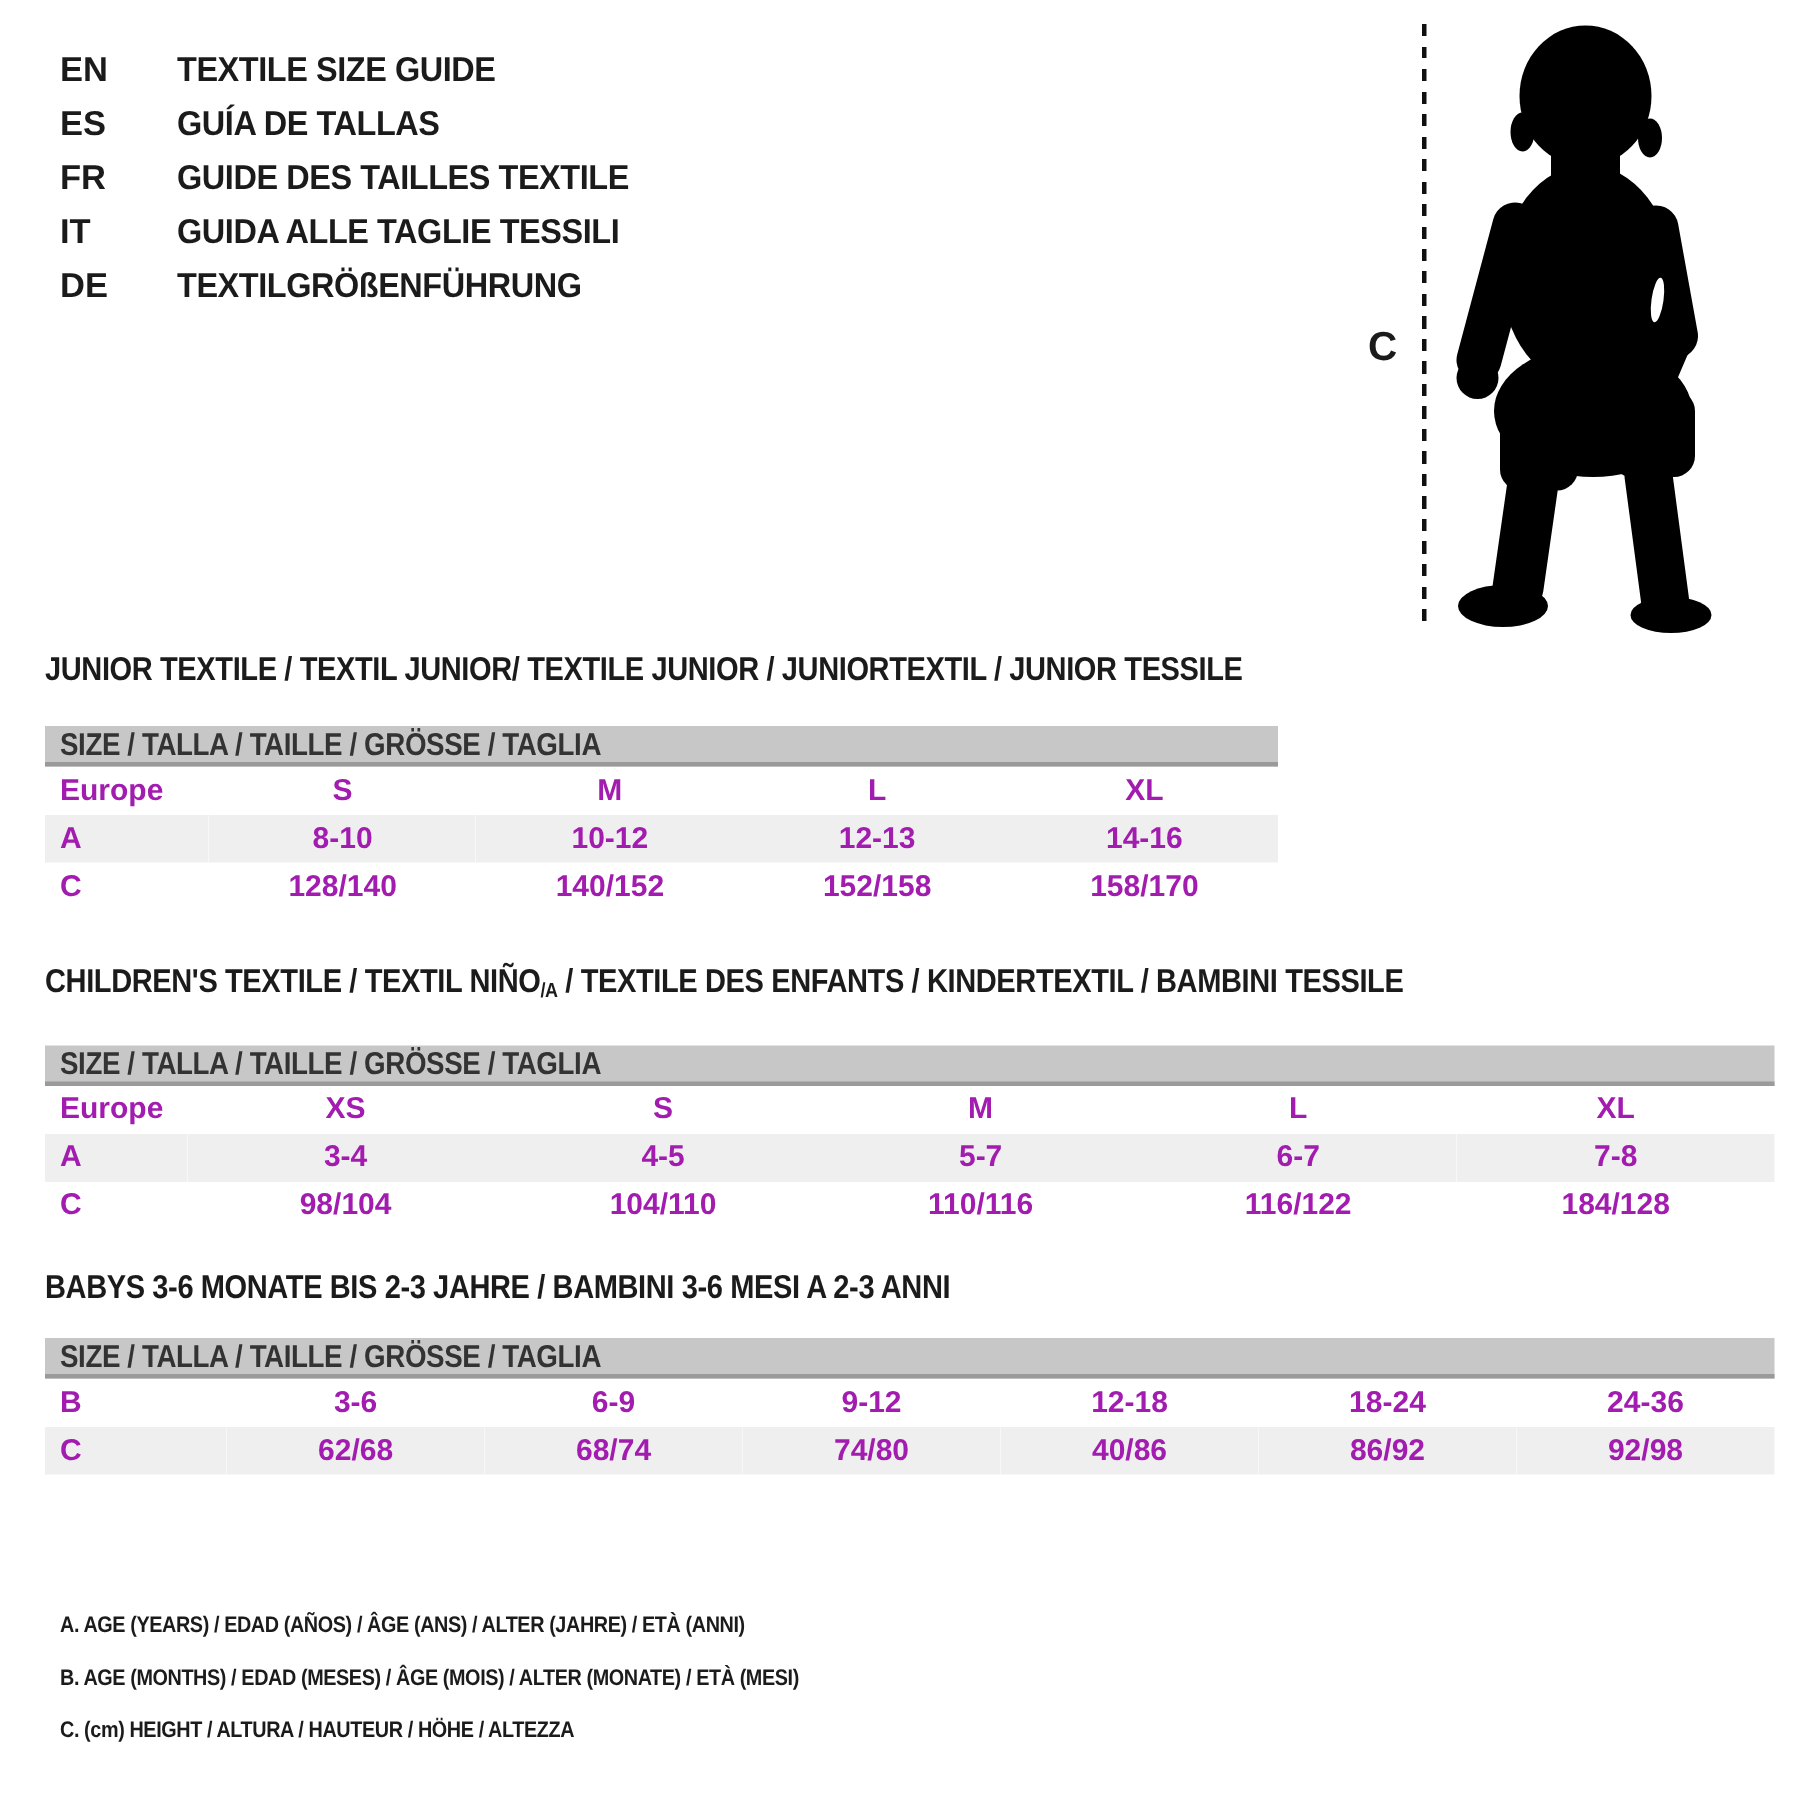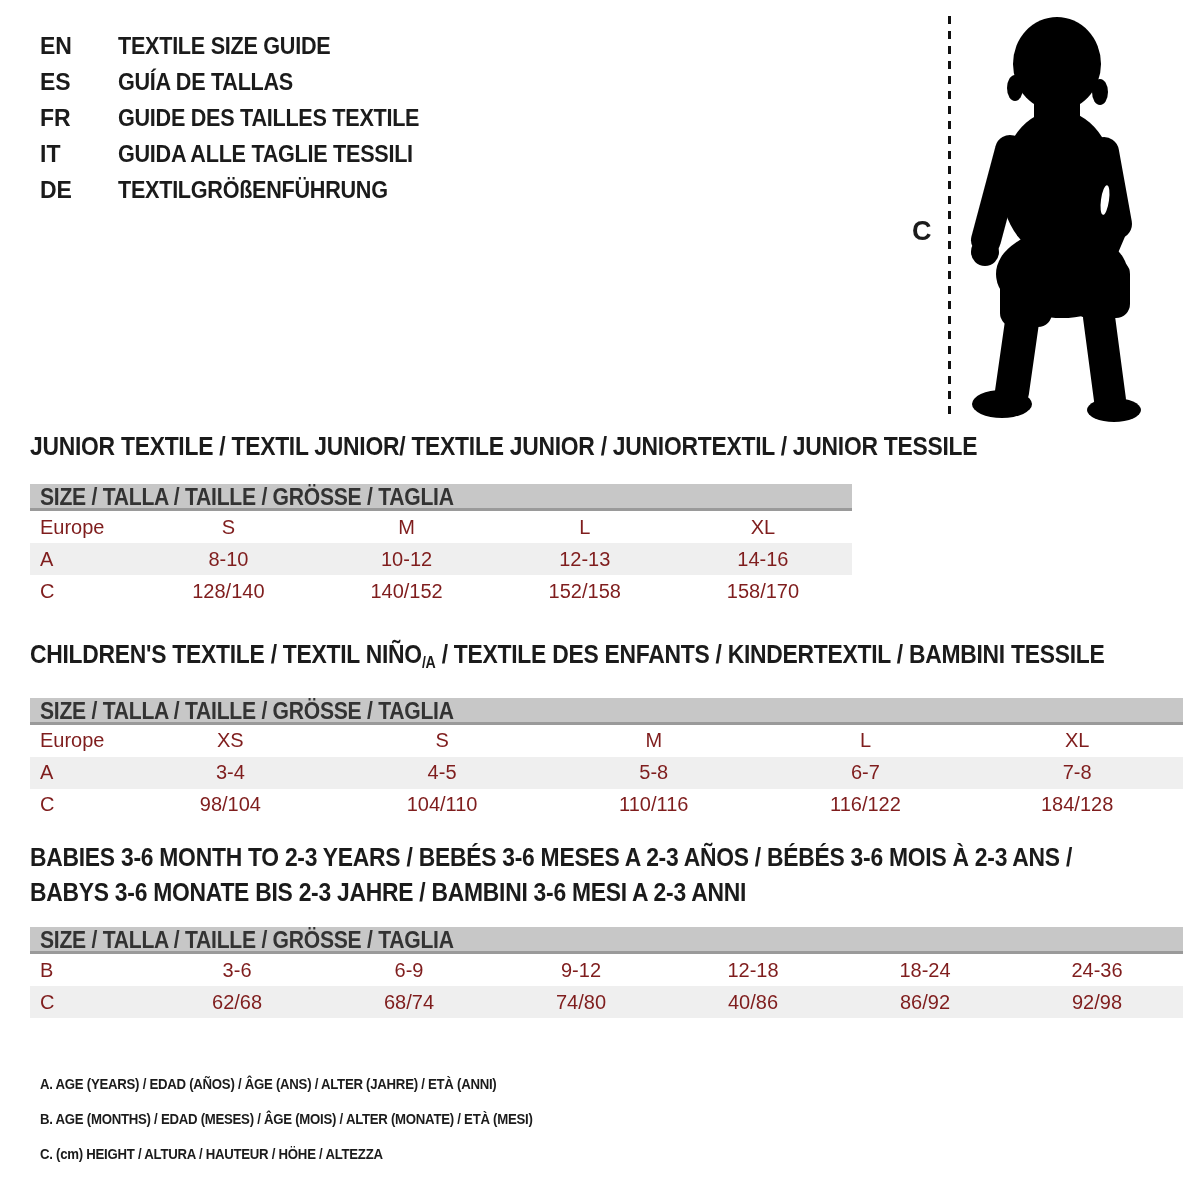--- a/index.html
+++ b/index.html
@@ -24,32 +24,32 @@
   .c-label{position:absolute;left:912px;top:216px;font-size:27px;}
   .toddler{position:absolute;left:958px;top:12px;width:190px;height:410px;}
   .toddler .blk{fill:#000;}
   .toddler .stk{stroke:#000;fill:none;}
 
   
   .sec{position:absolute;left:30px;width:1153px;}
   .sec-junior{top:433px;}
   .sec-children{top:641px;}
   .sec-babies{top:840px;}
-  .sec-heading{font-size:26px;line-height:26px;}
+  .sec-heading{font-size:22px;line-height:26px;}
   .sec-babies .sec-heading{line-height:35px;}
   .heading-sub{font-size:0.62em;vertical-align:-0.28em;}
   .size-bar{
     background:#c7c7c7;border-bottom:3px solid #9a9a9a;height:24px;line-height:25px;
-    padding-left:10px;font-size:24px;color:#333;
+    padding-left:10px;font-size:21px;color:#333;
   }
   .sec-junior .size-bar{margin-top:25px;width:812px;}
   .sec-children .size-bar{margin-top:23px;}
   .sec-babies .size-bar{margin-top:17px;}
 
-  table.t{border-collapse:collapse;table-layout:fixed;width:100%;font-size:20px;font-weight:400;color:#7f1d1d;}
+  table.t{border-collapse:collapse;table-layout:fixed;width:100%;font-size:20px;font-weight:700;color:#a21caf;}
   table.t-junior{width:822px;}
   .t td{height:32px;padding:0;text-align:center;overflow:hidden;}
   .t td.rlabel{text-align:left;padding-left:10px;}
   .t tr.shaded{background:#efefef;}
   .t-junior col.label{width:13.3%;}
   .t-children col.label{width:8.2%;}
   .t-babies col.label{width:10.5%;}
 
   
   .legend{position:absolute;left:40px;top:1066px;font-size:15px;line-height:35px;}
@@ -175,39 +175,38 @@
             <td>XS</td>
             <td>S</td>
             <td>M</td>
             <td>L</td>
             <td>XL</td>
           </tr>
           <tr class="shaded">
             <td class="rlabel">A</td>
             <td>3-4</td>
             <td>4-5</td>
-            <td>5-8</td>
+            <td>5-7</td>
             <td>6-7</td>
             <td>7-8</td>
           </tr>
           <tr>
             <td class="rlabel">C</td>
             <td>98/104</td>
             <td>104/110</td>
             <td>110/116</td>
             <td>116/122</td>
             <td>184/128</td>
           </tr>
         </tbody>
       </table>
   </section>
 
   <section class="sec sec-babies">
     <div class="sec-heading">
-      <div><span class="cx">BABIES 3-6 MONTH TO 2-3 YEARS / BEBÉS 3-6 MESES A 2-3 AÑOS / BÉBÉS 3-6 MOIS À 2-3 ANS /</span></div>
       <div><span class="cx">BABYS 3-6 MONATE BIS 2-3 JAHRE / BAMBINI 3-6 MESI A 2-3 ANNI</span></div>
     </div>
     <div class="size-bar">
       <span class="cx">SIZE / TALLA / TAILLE / GRÖSSE / TAGLIA</span>
     </div>
     <table class="t t-babies">
         <colgroup>
           <col class="label">
           <col>
           <col>

